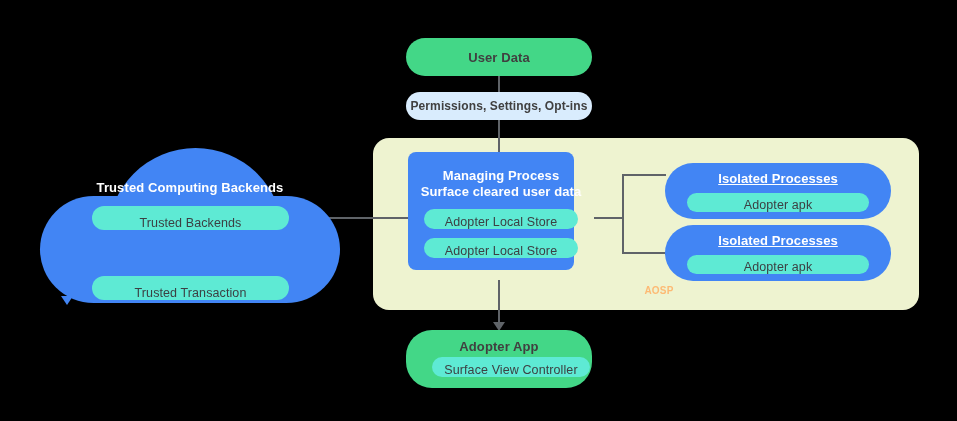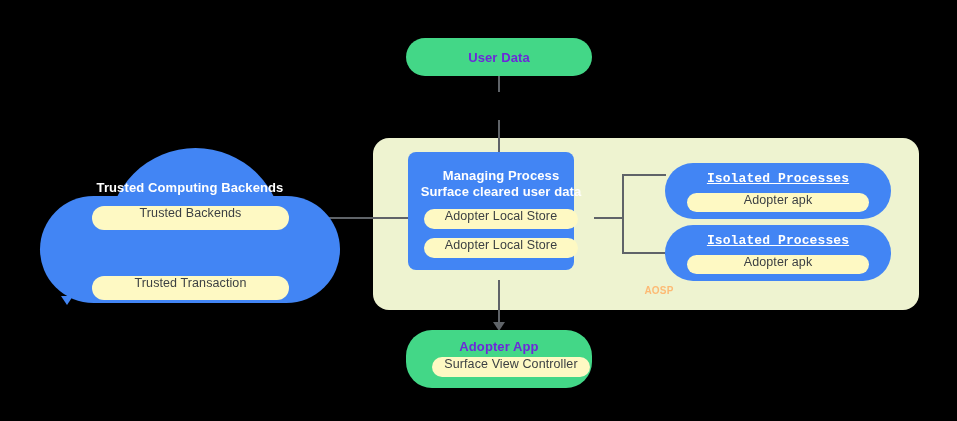--- a/index.html
+++ b/index.html
@@ -19,40 +19,40 @@
   
   .lbl-white-bold {
     color: #ffffff;
     font-weight: bold;
     font-size: 13px;
     text-align: center;
     line-height: 16px;
     letter-spacing: .1px;
   }
   .lbl-dark-bold {
-    color: #6d28d9;
+    color: #404040;
     font-weight: bold;
     font-size: 13px;
     text-align: center;
     letter-spacing: .1px;
   }
   .pill-text {
     color: #3c4043;
     font-size: 12.5px;
     text-align: center;
     letter-spacing: .1px;
   }
 
   
   .wpill {
     position: absolute;
-    background: #fef9c3;
+    background: #5eead4;
     border-radius: 999px;
     display: flex;
-    align-items: flex-start;
+    align-items: flex-end;
     justify-content: center;
   }
 
   
   #aosp-container {
     position: absolute;
     left: 373px;
     top: 138px;
     width: 546px;
     height: 172px;
@@ -136,21 +136,20 @@
     position: absolute;
     left: 665px; width: 226px; height: 56px;
     background: #4285F4;
     border-radius: 28px;
   }
   #iso-box-1 { top: 163px; }
   #iso-box-2 { top: 225px; }
   .iso-title {
     position: absolute; left: 0; top: 8px; width: 226px;
     text-decoration: underline;
-    font-family: Liberation Mono, monospace;
   }
   .iso-pill { left: 22px; top: 30px; width: 182px; height: 19px; }
 
   
   .conn {
     position: absolute;
     background: #5f6368;
   }
   .conn-v { width: 2px; }
   .conn-h { height: 2px; }
@@ -197,20 +196,23 @@
 
   <div class="conn conn-h" id="conn-mp-right"></div>
   <div class="conn conn-v" id="conn-branch-v"></div>
   <div class="conn conn-h" id="conn-branch-top"></div>
   <div class="conn conn-h" id="conn-branch-bot"></div>
 
   <div class="green-box" id="user-data-box">
     <div class="lbl-dark-bold">User Data</div>
   </div>
 
+  <div id="permissions-box">
+    <div class="lbl-dark-bold">Permissions,  Settings, Opt-ins</div>
+  </div>
 
   <div id="cloud-group">
     <div class="cloud-part" id="cloud-bump"></div>
     <div class="cloud-part" id="cloud-body"></div>
     <div class="lbl-white-bold" id="cloud-title">Trusted Computing Backends</div>
     <div class="wpill" id="cloud-pill-1">
       <span class="pill-text">Trusted Backends</span>
     </div>
     <div class="wpill" id="cloud-pill-3">
       <span class="pill-text">Trusted Transaction</span>

